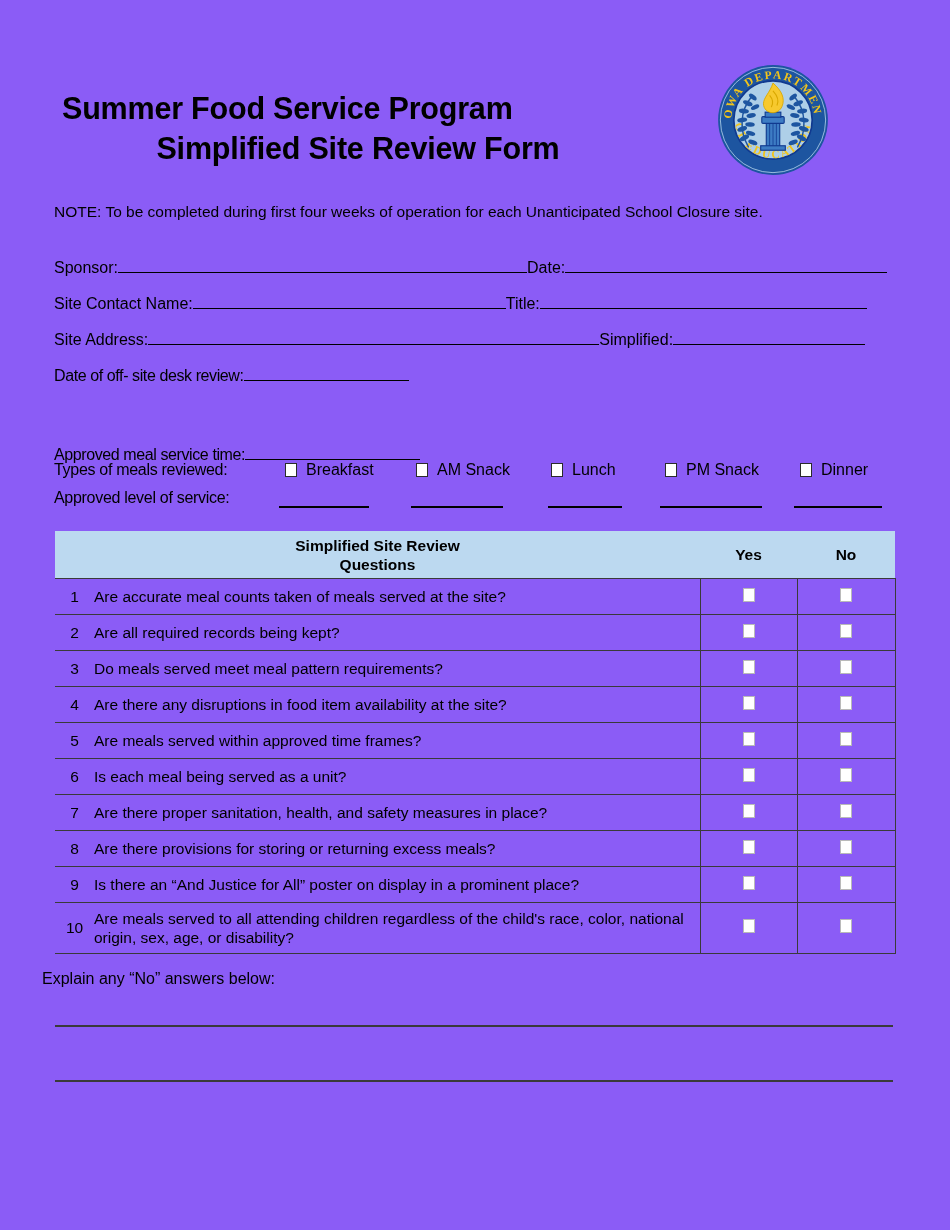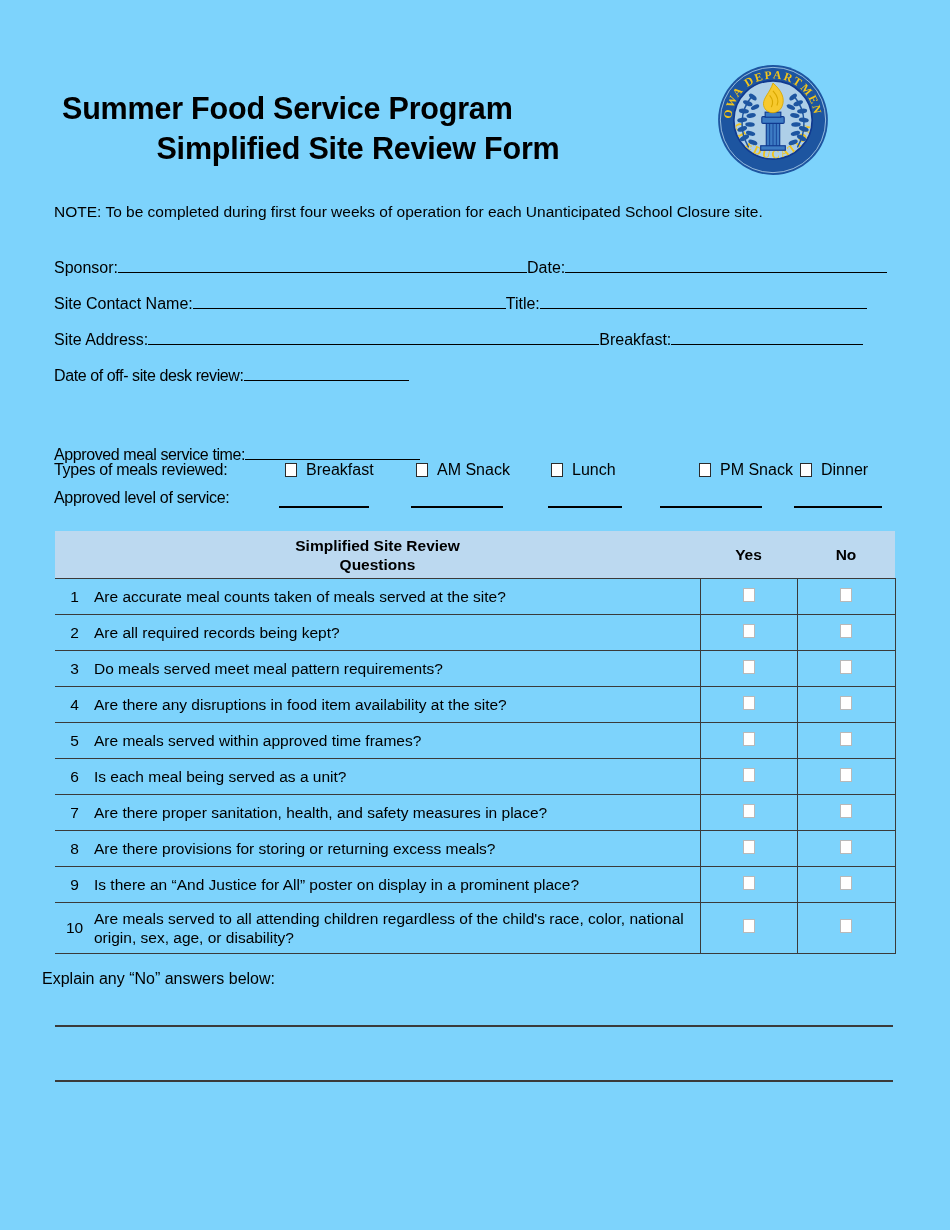--- a/index.html
+++ b/index.html
@@ -8,21 +8,21 @@
     background: #ffffff;
   }
   body {
     font-family: "Liberation Sans", sans-serif;
     color: #000000;
   }
   .page {
     position: relative;
     width: 950px;
     height: 1230px;
-    background: #7dd3fc;
+    background: #8b5cf6;
     overflow: hidden;
   }
 
   
   .header {
     position: absolute;
     left: 0;
     top: 0;
     width: 950px;
     height: 190px;
@@ -287,21 +287,21 @@
   <div class="frow" style="left:54px; top:281px;">
     <span class="flabel">Site Contact Name:</span>
     <span class="fline" style="width:313px;"></span>
     <span class="flabel">Title:</span>
     <span class="fline" style="width:327px;"></span>
   </div>
 
   <div class="frow" style="left:54px; top:317px;">
     <span class="flabel">Site Address:</span>
     <span class="fline" style="width:451px;"></span>
-    <span class="flabel">Breakfast:</span>
+    <span class="flabel">Simplified:</span>
     <span class="fline" style="width:192px;"></span>
   </div>
 
   <div class="frow" style="left:54px; top:353px;">
     <span class="flabel cond">Date of off- site desk review:</span>
     <span class="fline" style="width:165px;"></span>
   </div>
 
 
   <div class="frow" style="left:54px; top:432px;">
@@ -317,21 +317,21 @@
       <span>Breakfast</span>
     </span>
     <span class="meal-opt" style="left:362px;">
       <span class="cbox-dark"></span>
       <span>AM Snack</span>
     </span>
     <span class="meal-opt" style="left:497px;">
       <span class="cbox-dark"></span>
       <span>Lunch</span>
     </span>
-    <span class="meal-opt" style="left:645px;align-items:center;">
+    <span class="meal-opt" style="left:611px;align-items:center;">
       <span class="cbox-dark"></span>
       <span>PM Snack</span>
     </span>
     <span class="meal-opt" style="left:746px;">
       <span class="cbox-dark"></span>
       <span>Dinner</span>
     </span>
   </div>
 
   <div class="svc-row">

